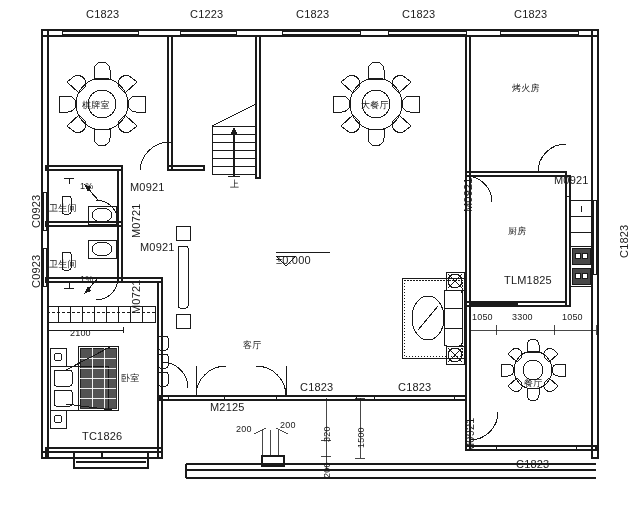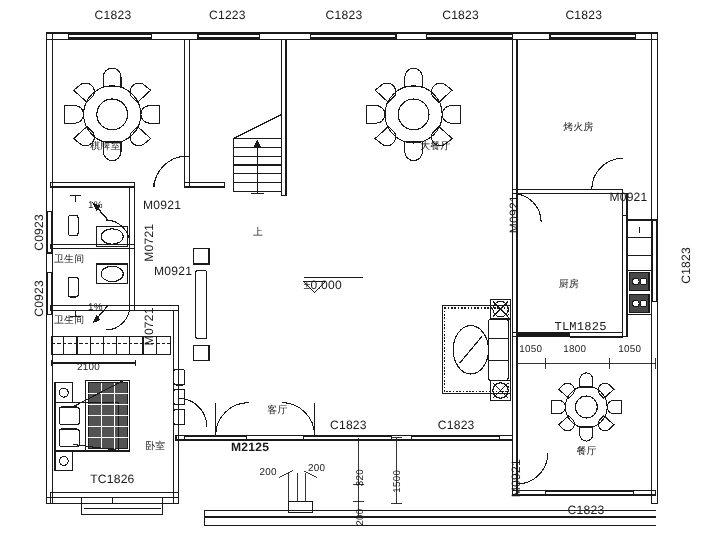--- a/index.html
+++ b/index.html
@@ -2,21 +2,21 @@
 <html><head>
 <meta charset="utf-8">
 <style>
   html,body{margin:0;padding:0;background:#ffffff;}
   body{width:640px;height:506px;overflow:hidden;
        font-family:"Liberation Sans","DejaVu Sans",sans-serif;}
   #stage{position:relative;width:640px;height:506px;background:#fff;}
   svg{position:absolute;left:0;top:0;}
   .lbl{position:absolute;font-size:11px;color:#1a1a1a;white-space:nowrap;
        font-family:"Liberation Sans",sans-serif;letter-spacing:.2px;}
-  .lbl.cn{font-family:"DejaVu Sans",sans-serif;font-size:9px;margin-top:27px;}
+  .lbl.cn{font-family:"DejaVu Sans",sans-serif;font-size:9px;}
   .lbl.sm{font-size:9px;}
   .lbl.vert{transform-origin:0 0;transform:rotate(-90deg);}
   .wm{position:absolute;color:#e8352c;opacity:.92;font-weight:700;
       font-family:"DejaVu Sans",sans-serif;font-size:62px;letter-spacing:6px;
       left:168px;top:210px;pointer-events:none;}
 </style>
 </head>
 <body>
 
 <div id="stage">
@@ -321,25 +321,25 @@
       <g stroke-width="1">
         <path d="M276 256 l10 10 l10 -10 z" fill="none"></path>
         <line x1="276" y1="252" x2="330" y2="252"></line>
       </g>
 
     </g>
   </svg>
 
 
   <div class="lbl cn" style="left:82px;top:99px;">棋牌室</div>
-  <div class="lbl cn" style="left:382px;top:99px;">大餐厅</div>
+  <div class="lbl cn" style="left:361px;top:99px;">大餐厅</div>
   <div class="lbl cn" style="left:512px;top:82px;">烤火房</div>
   <div class="lbl cn" style="left:508px;top:225px;">厨房</div>
   <div class="lbl cn" style="left:243px;top:339px;font-family:Liberation Serif, serif;">客厅</div>
-  <div class="lbl cn" style="left:132px;top:372px;text-align:center;">卧室</div>
+  <div class="lbl cn" style="left:121px;top:372px;text-align:center;">卧室</div>
   <div class="lbl cn" style="left:524px;top:377px;">餐厅</div>
   <div class="lbl cn" style="left:49px;top:202px;">卫生间</div>
   <div class="lbl cn" style="left:49px;top:258px;">卫生间</div>
 
   <div class="lbl" style="left:86px;top:8px;">C1823</div>
   <div class="lbl" style="left:190px;top:8px;text-align:center;">C1223</div>
   <div class="lbl" style="left:296px;top:8px;">C1823</div>
   <div class="lbl" style="left:402px;top:8px;">C1823</div>
   <div class="lbl" style="left:514px;top:8px;">C1823</div>
 
@@ -351,26 +351,26 @@
   <div class="lbl" style="left:398px;top:381px;">C1823</div>
   <div class="lbl" style="left:516px;top:458px;">C1823</div>
   <div class="lbl" style="left:82px;top:430px;">TC1826</div>
 
   <div class="lbl" style="left:130px;top:181px;">M0921</div>
   <div class="lbl vert" style="left:130px;top:238px;">M0721</div>
   <div class="lbl" style="left:140px;top:241px;">M0921</div>
   <div class="lbl vert" style="left:130px;top:314px;">M0721</div>
   <div class="lbl vert" style="left:462px;top:212px;">M0921</div>
   <div class="lbl" style="left:554px;top:174px;">M0921</div>
-  <div class="lbl" style="left:210px;top:401px;font-weight:bold;">M2125</div>
+  <div class="lbl" style="left:210px;top:401px;">M2125</div>
   <div class="lbl vert" style="left:464px;top:452px;">M0921</div>
-  <div class="lbl" style="left:504px;top:292px;font-family:Liberation Mono, monospace;">TLM1825</div>
+  <div class="lbl" style="left:504px;top:274px;">TLM1825</div>
 
   <div class="lbl sm" style="left:472px;top:312px;">1050</div>
-  <div class="lbl sm" style="left:512px;top:312px;">1800</div>
+  <div class="lbl sm" style="left:512px;top:312px;">3300</div>
   <div class="lbl sm" style="left:562px;top:312px;">1050</div>
   <div class="lbl sm" style="left:70px;top:328px;">2100</div>
   <div class="lbl sm" style="left:236px;top:424px;">200</div>
   <div class="lbl sm" style="left:280px;top:420px;">200</div>
   <div class="lbl sm vert" style="left:356px;top:448px;">1500</div>
   <div class="lbl sm vert" style="left:322px;top:442px;">320</div>
   <div class="lbl sm vert" style="left:322px;top:478px;">200</div>
 
   <div class="lbl sm" style="left:80px;top:181px;">1%</div>
   <div class="lbl sm" style="left:80px;top:274px;">1%</div>

